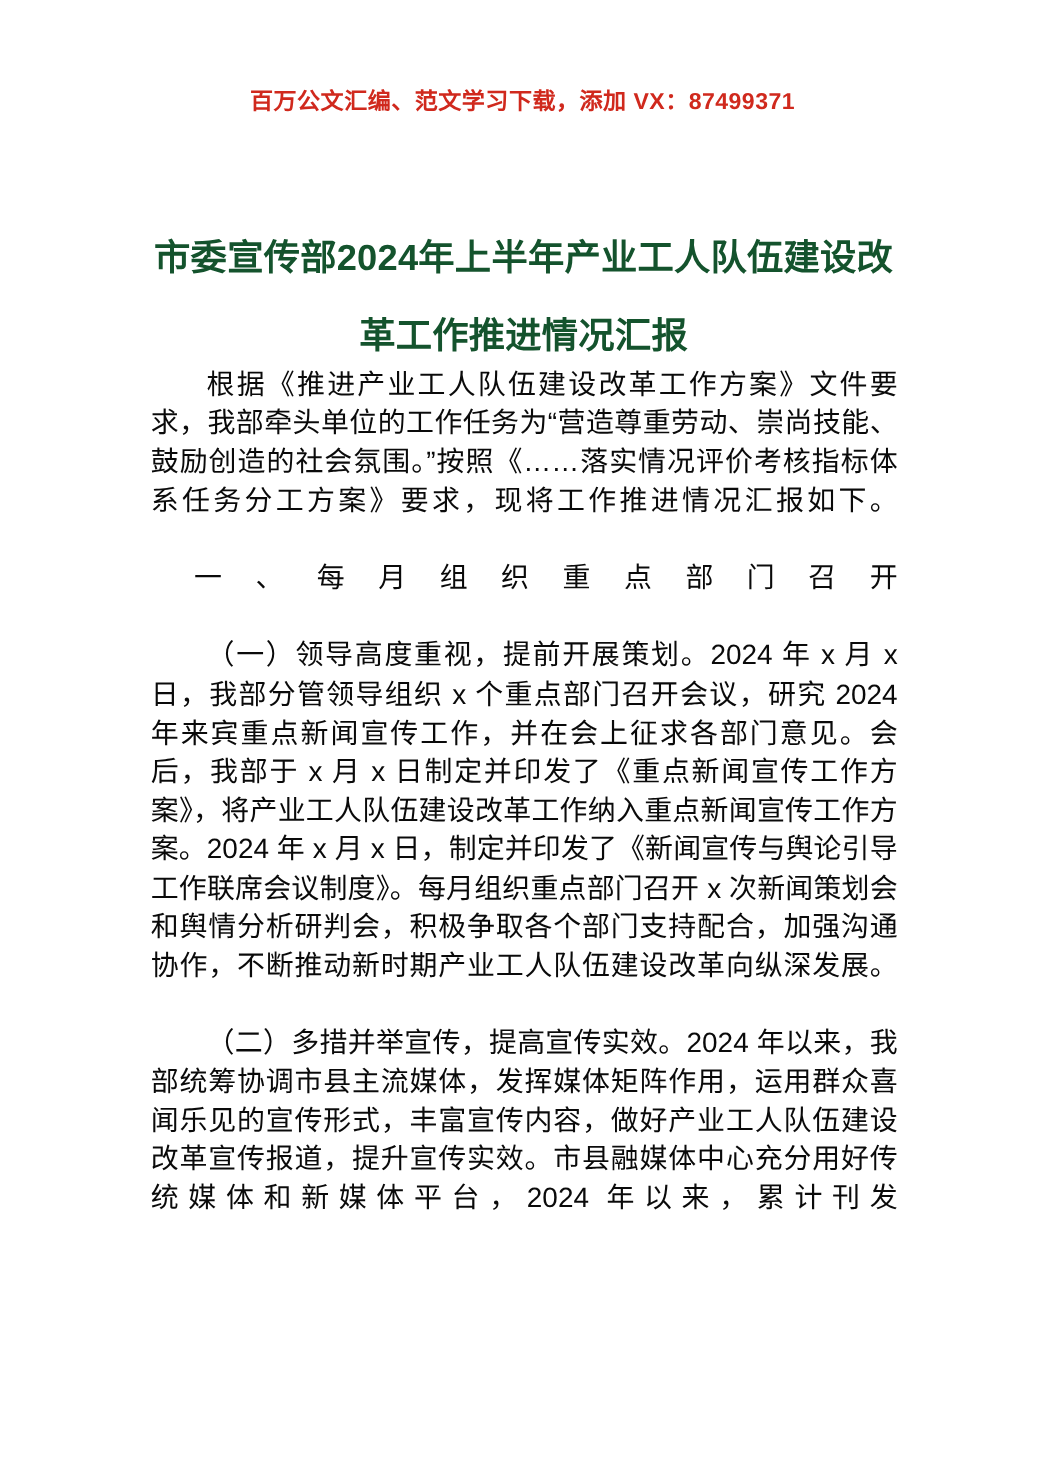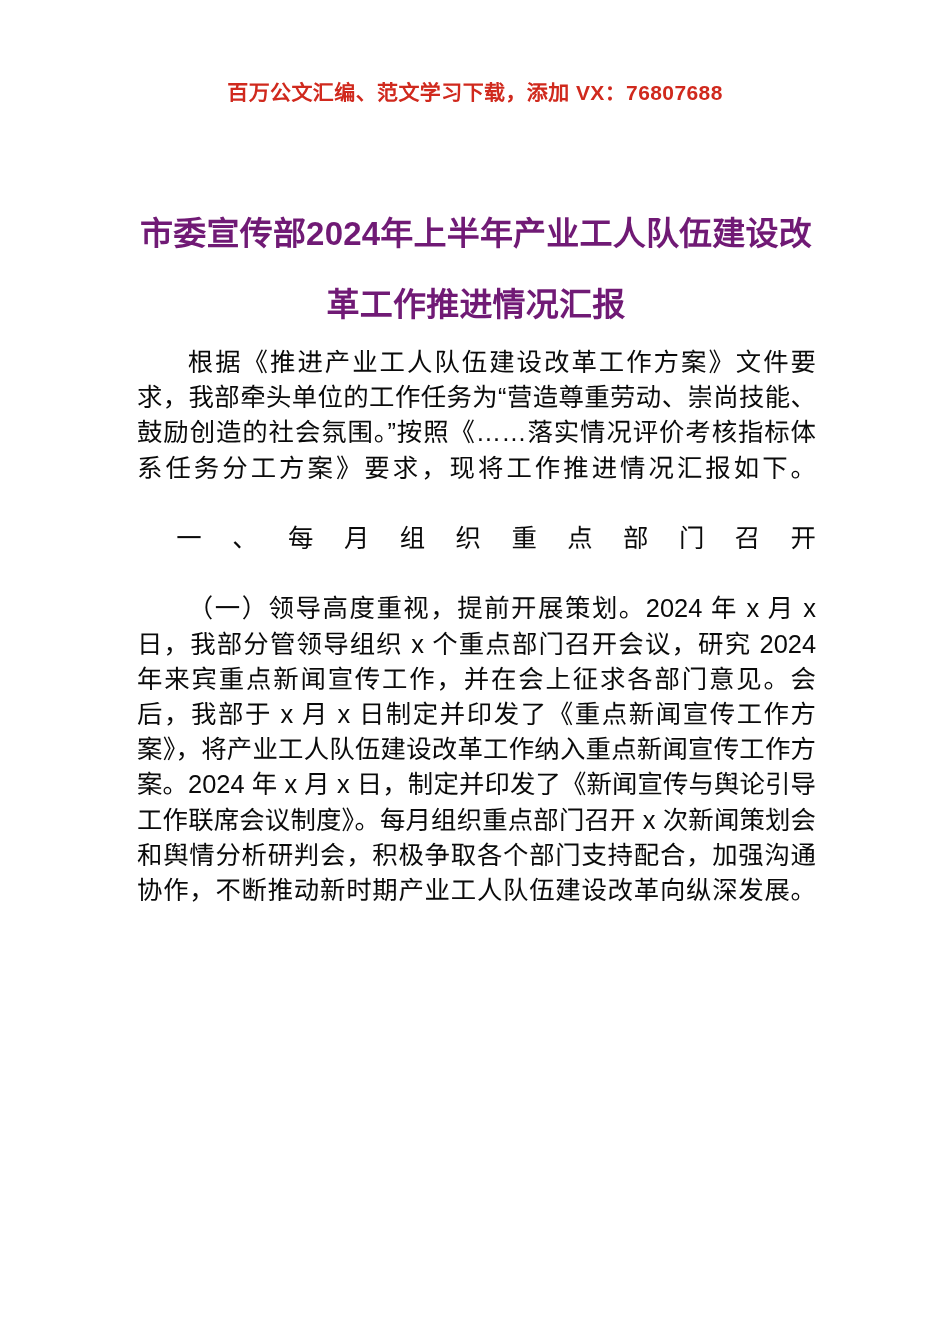--- a/index.html
+++ b/index.html
@@ -44,28 +44,28 @@
   .doc-title {
     position: absolute;
     left: 137px;
     top: 176px;
     width: 678px;
     text-align: center;
     font-size: 33px;
     line-height: 71px;
     font-weight: 700;
     letter-spacing: 0.2px;
-    color: #701a75;
+    color: #14532d;
   }
 
   
   .doc-body {
     position: absolute;
     left: 137px;
-    top: 345px;
+    top: 333px;
     width: 679px;
     font-size: 25.4px;
     line-height: 35.2px;
     letter-spacing: 0px;
     color: #0a0a0a;
     text-align: justify;
     text-justify: inter-character;
   }
 
   .doc-body p {
@@ -88,23 +88,24 @@
     content: "";
     display: inline-block;
     width: 100%;
   }
 </style>
 </head>
 <body>
 
 <div class="page">
 
-  <div class="promo-banner">百万公文汇编、范文学习下载，添加 VX：76807688</div>
+  <div class="promo-banner">百万公文汇编、范文学习下载，添加 VX：87499371</div>
 
   <h1 class="doc-title">市委宣传部2024年上半年产业工人队伍建设改革工作推进情况汇报</h1>
 
   <div class="doc-body">
     <p class="p-indent2">根据《推进产业工人队伍建设改革工作方案》文件要求，我部牵头单位的工作任务为“营造尊重劳动、崇尚技能、鼓励创造的社会氛围。”按照《……落实情况评价考核指标体系任务分工方案》要求，现将工作推进情况汇报如下。</p>
     <p class="p-indent-head">一、每月组织重点部门召开</p>
     <p class="p-indent2">（一）领导高度重视，提前开展策划。2024 年 x 月 x 日，我部分管领导组织 x 个重点部门召开会议，研究 2024 年来宾重点新闻宣传工作，并在会上征求各部门意见。会后，我部于 x 月 x 日制定并印发了《重点新闻宣传工作方案》，将产业工人队伍建设改革工作纳入重点新闻宣传工作方案。2024 年 x 月 x 日，制定并印发了《新闻宣传与舆论引导工作联席会议制度》。每月组织重点部门召开 x 次新闻策划会和舆情分析研判会，积极争取各个部门支持配合，加强沟通协作，不断推动新时期产业工人队伍建设改革向纵深发展。</p>
+    <p class="p-indent2">（二）多措并举宣传，提高宣传实效。2024 年以来，我部统筹协调市县主流媒体，发挥媒体矩阵作用，运用群众喜闻乐见的宣传形式，丰富宣传内容，做好产业工人队伍建设改革宣传报道，提升宣传实效。市县融媒体中心充分用好传统媒体和新媒体平台，2024 年以来，累计刊发</p>
   </div>
 
 </div>
 
 </body></html>

